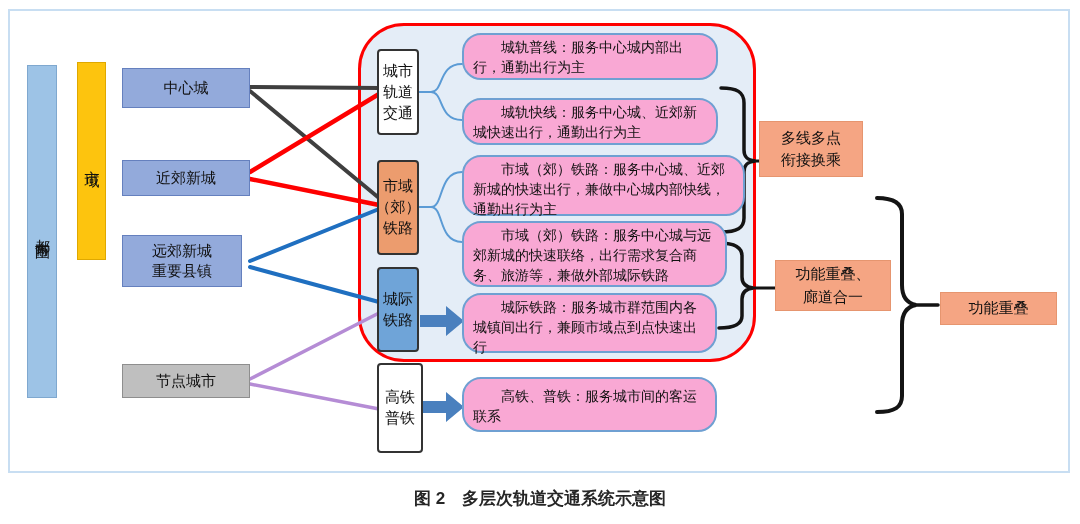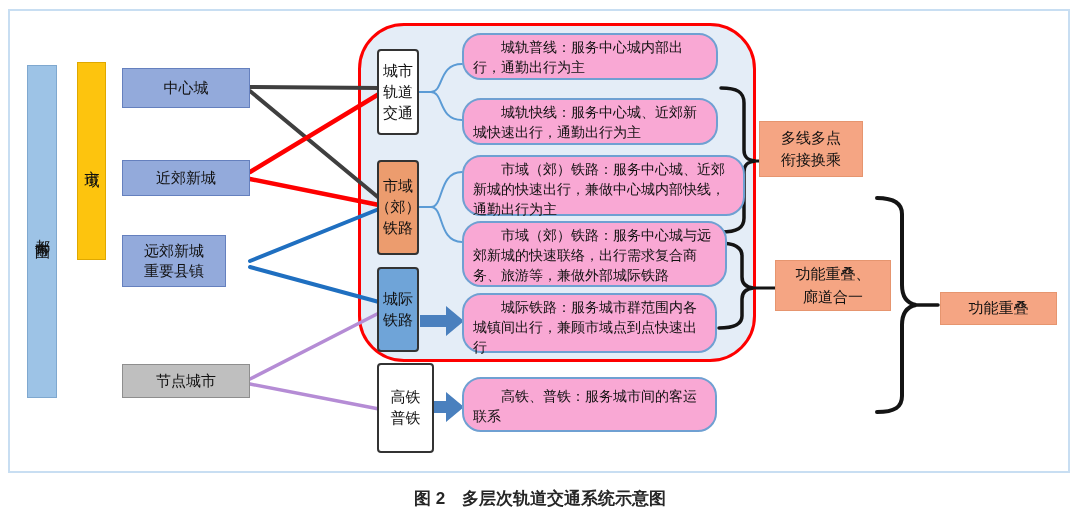--- a/index.html
+++ b/index.html
@@ -11,33 +11,33 @@
   
   .vbar{display:flex;align-items:center;justify-content:center;z-index:2;}
   .vtext{writing-mode:vertical-rl;text-orientation:upright;font-size:15px;letter-spacing:3px;color:#111;}
   .bar-metro{left:27px;top:65px;width:30px;height:333px;background:#9DC3E6;border:1px solid #7FA8CF;}
   .bar-city{left:77px;top:62px;width:29px;height:198px;background:#FDC40E;border:1px solid #DFA800;}
   
   .cbox{display:flex;flex-direction:column;align-items:center;justify-content:center;
         font-size:15px;line-height:1.35;z-index:2;background:#93AADB;border:1.5px solid #6580BE;color:#111;}
   .b-central{left:122px;top:68px;width:128px;height:40px;}
   .b-suburb{left:122px;top:160px;width:128px;height:36px;}
-  .b-far{left:122px;top:235px;width:104px;height:52px;}
+  .b-far{left:122px;top:235px;width:120px;height:52px;}
   .b-node{left:122px;top:364px;width:128px;height:34px;background:#BFBFBF;border-color:#8E8E8E;}
   
   .panel{left:358px;top:23px;width:398px;height:339px;border:3px solid #FE0000;border-radius:46px;
          background:#E4EDF7;z-index:0;}
   
   .mode{display:flex;flex-direction:column;align-items:center;justify-content:center;
         font-size:15px;line-height:1.4;z-index:2;background:#ffffff;border:2px solid #333333;
         border-radius:4px;text-align:center;color:#111;}
   .m-urban{left:377px;top:49px;width:42px;height:86px;}
   .m-metro{left:377px;top:160px;width:42px;height:95px;background:#EC9C6E;}
   .m-inter{left:377px;top:267px;width:42px;height:85px;background:#6FA4D8;}
-  .m-hsr{left:377px;top:363px;width:57px;height:90px;}
+  .m-hsr{left:377px;top:363px;width:46px;height:90px;}
   
   .desc{background:#f9a8d4;border:2px solid #6FA0D2;border-radius:19px;z-index:2;
         font-size:14px;line-height:1.42;padding:3px 9px 0 9px;text-indent:2em;color:#111;}
   .d1{left:462px;top:33px;width:256px;height:47px;}
   .d2{left:462px;top:98px;width:256px;height:47px;}
   .d3{left:462px;top:155px;width:283px;height:61px;}
   .d4{left:462px;top:221px;width:265px;height:66px;}
   .d5{left:462px;top:293px;width:255px;height:60px;}
   .d6{left:462px;top:377px;width:255px;height:55px;padding-top:8px;}
   

